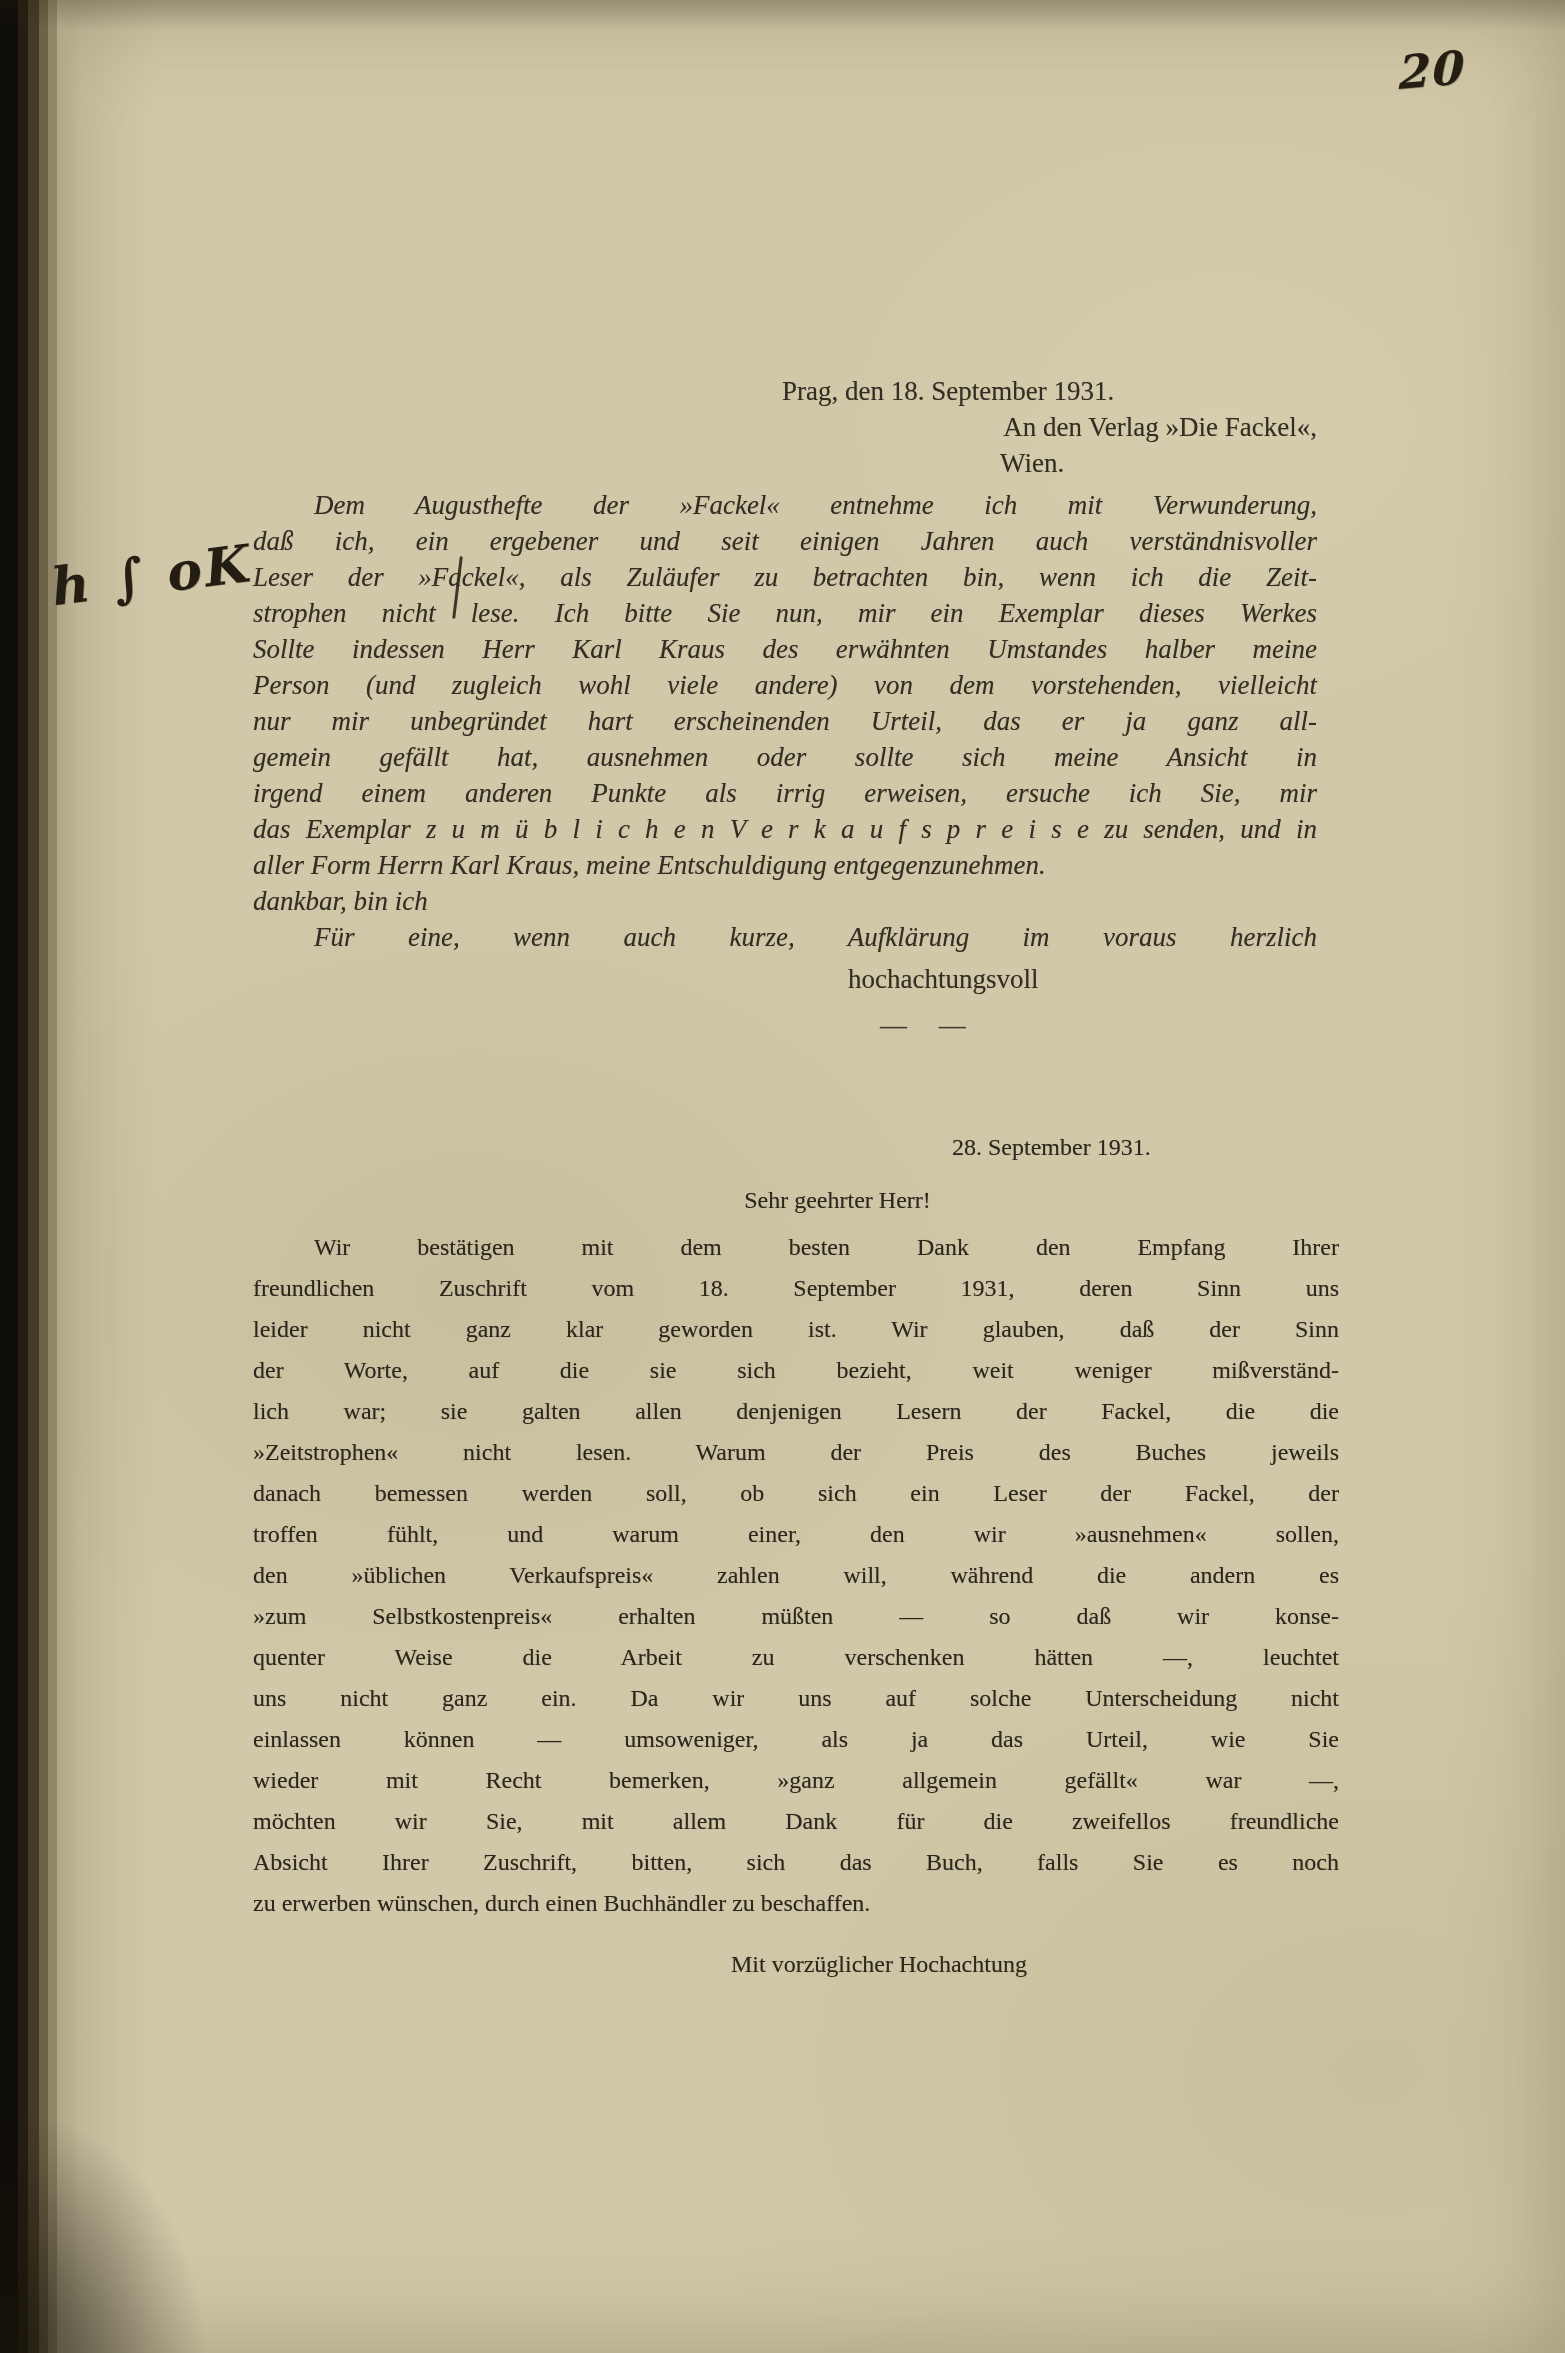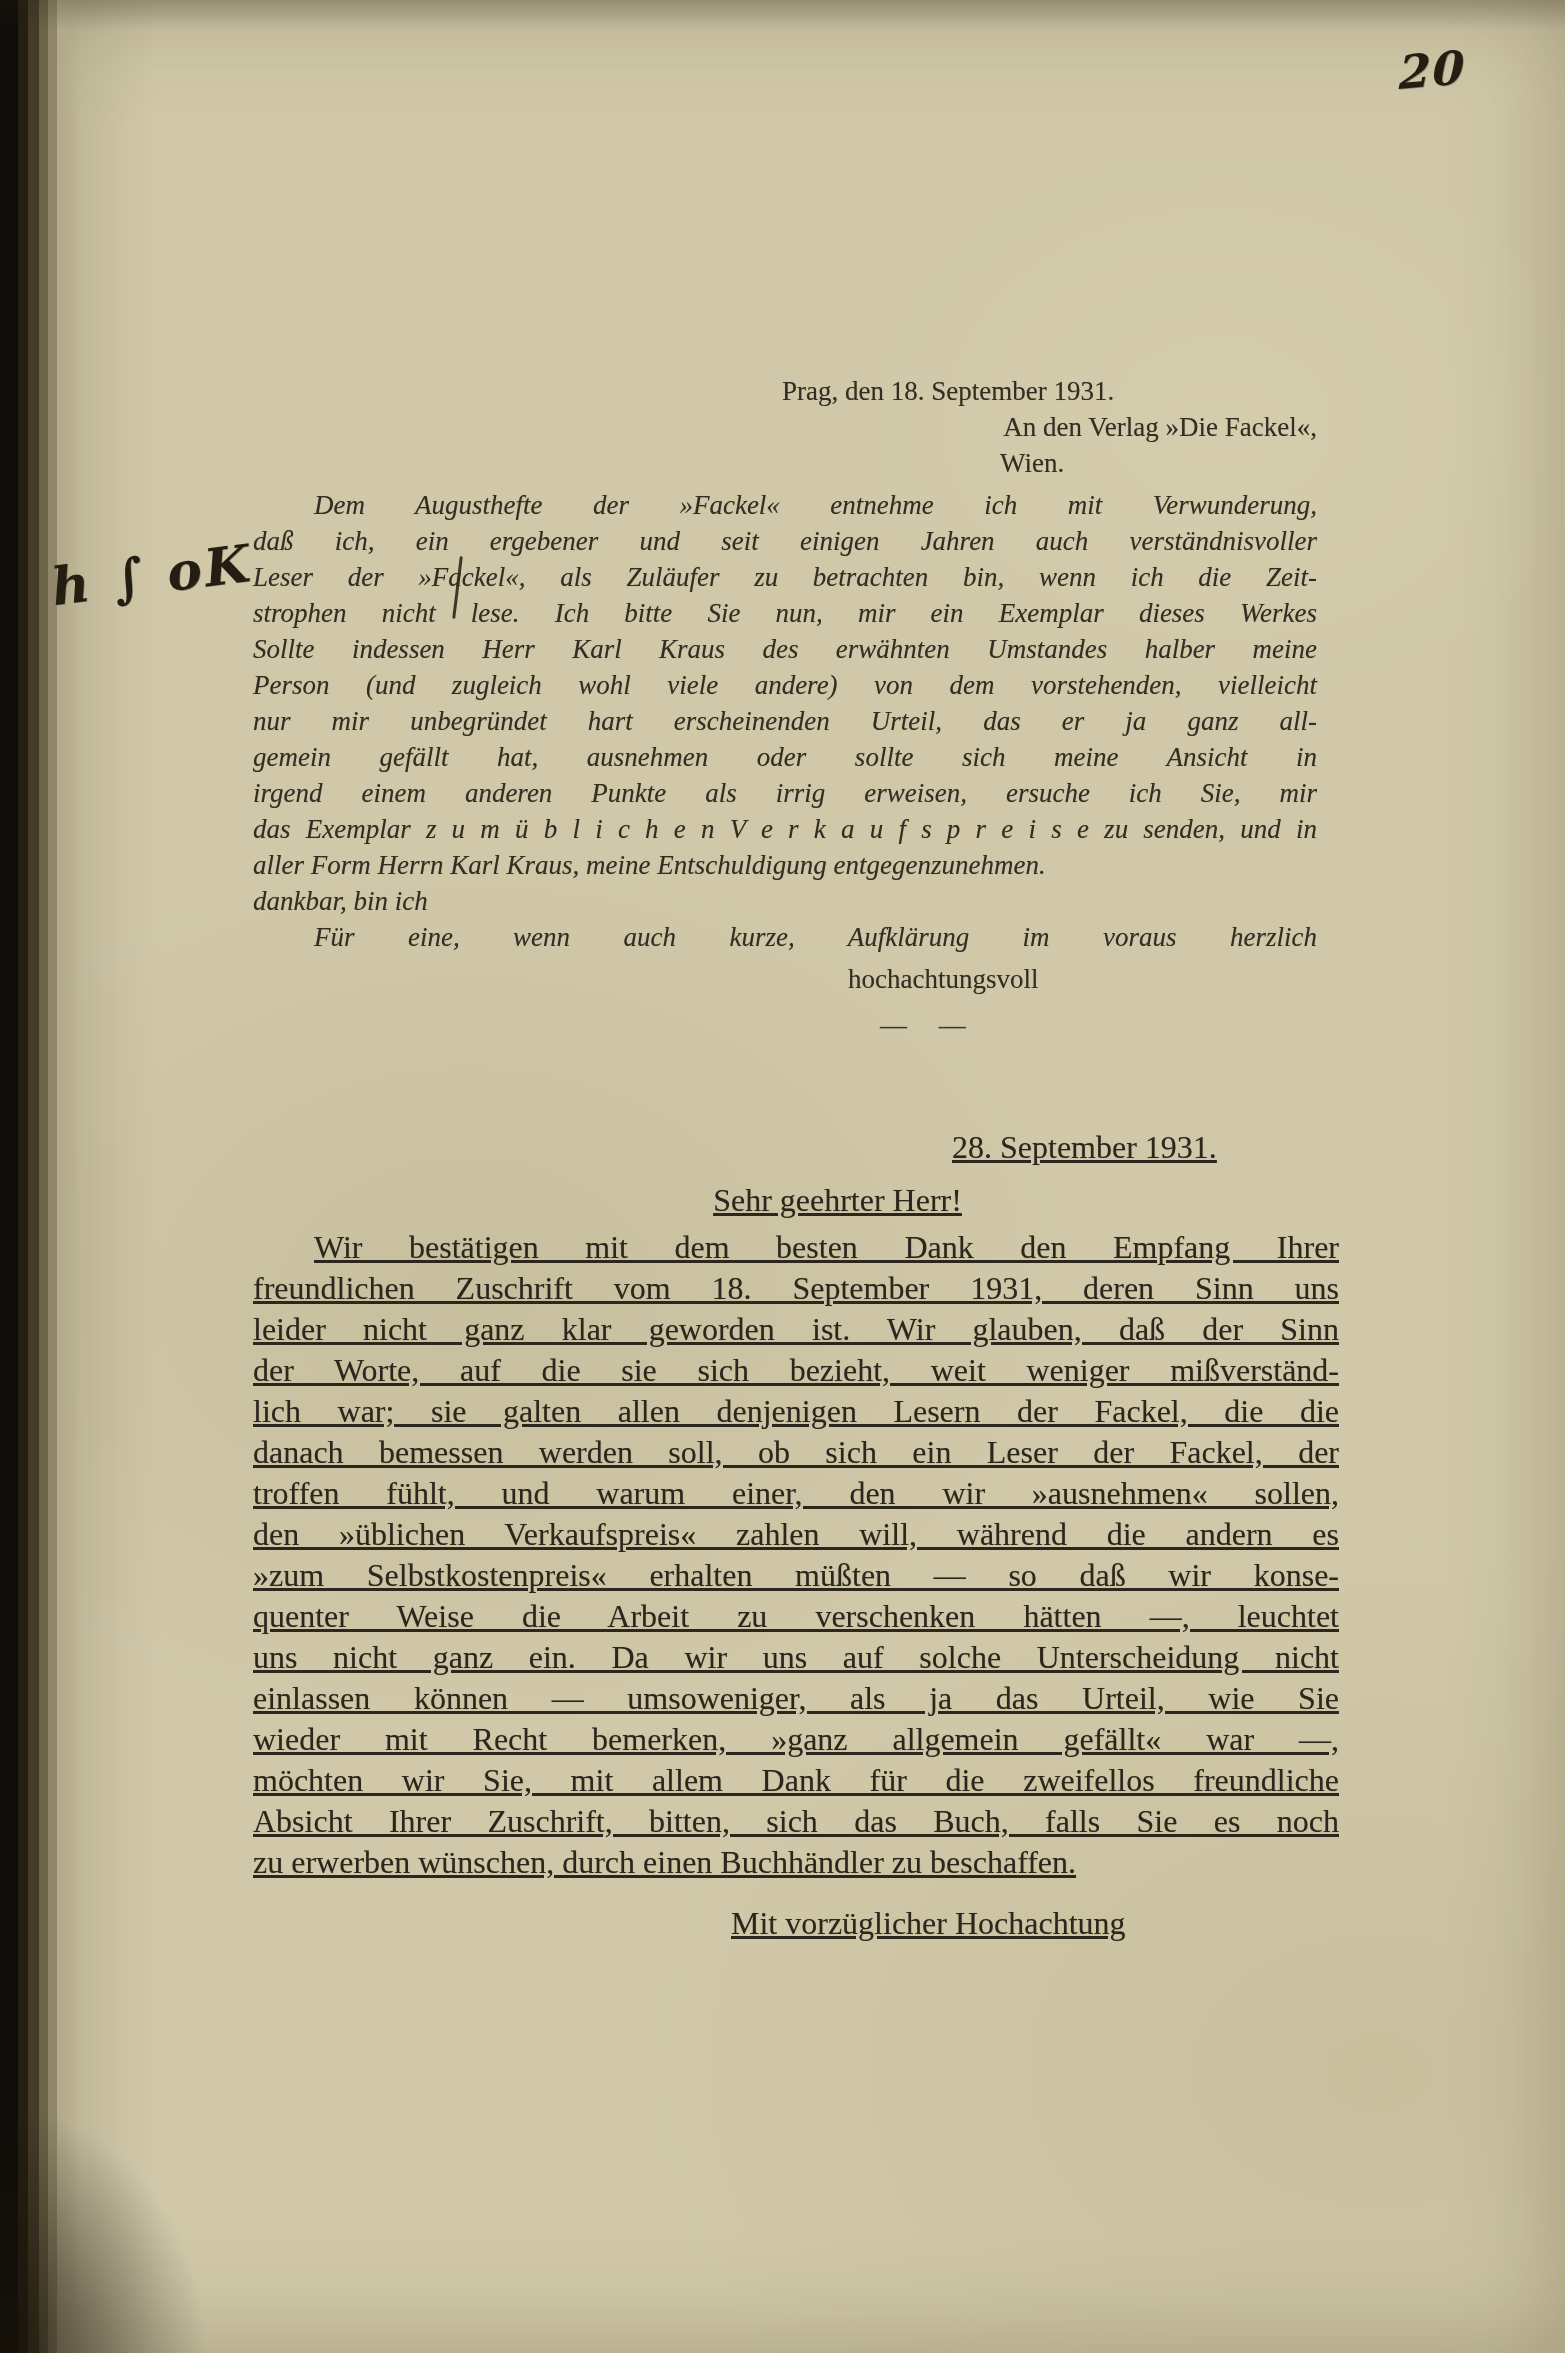--- a/index.html
+++ b/index.html
@@ -86,24 +86,23 @@
   }
   .l1-dateline { margin-left:529px; }
   .l1-recipient { margin-left:83px;text-align:right; }
   .l1-city { margin-left:747px; }
   .l1-body { margin-top:6px;font-style:italic; }
   .l1-closing { margin-left:595px; margin-top:6px; }
   .l1-dashes { margin-left:627px; margin-top:10.4px; word-spacing:25px; color:#3d382c; }
 
   .letter2 {
     left:253px; top:1127px; width:1086px;
-    font-size:32px; line-height:41px;
+    font-size:24px; line-height:41px;
     color:#2c271d;
     text-shadow:0 0 0.7px rgba(44,39,29,0.35);
-    text-decoration:underline;
   }
   .l2-dateline { margin-left:699px; margin-bottom:12px; }
   .l2-salutation { margin-left:83px; margin-bottom:6px;text-align:center; }
   .l2-closing { margin-left:478px; margin-top:20px; }
 </style>
 </head>
 <body>
 
 <div class="scan">
 
@@ -147,20 +146,21 @@
   <div class="letter letter2">
     <div class="l2-dateline">28. September 1931.</div>
     <div class="l2-salutation">Sehr geehrter Herr!</div>
     <div class="l2-body">
         <div class="para">
           <div class="line indent just">Wir bestätigen mit dem besten Dank den Empfang Ihrer</div>
           <div class="line just">freundlichen Zuschrift vom 18. September 1931, deren Sinn uns</div>
           <div class="line just">leider nicht ganz klar geworden ist. Wir glauben, daß der Sinn</div>
           <div class="line just">der Worte, auf die sie sich bezieht, weit weniger mißverständ-</div>
           <div class="line just">lich war; sie galten allen denjenigen Lesern der Fackel, die die</div>
+          <div class="line just">»Zeitstrophen« nicht lesen. Warum der Preis des Buches jeweils</div>
           <div class="line just">danach bemessen werden soll, ob sich ein Leser der Fackel, der</div>
           <div class="line just">troffen fühlt, und warum einer, den wir »ausnehmen« sollen,</div>
           <div class="line just">den »üblichen Verkaufspreis« zahlen will, während die andern es</div>
           <div class="line just">»zum Selbstkostenpreis« erhalten müßten — so daß wir konse-</div>
           <div class="line just">quenter Weise die Arbeit zu verschenken hätten —, leuchtet</div>
           <div class="line just">uns nicht ganz ein. Da wir uns auf solche Unterscheidung nicht</div>
           <div class="line just">einlassen können — umsoweniger, als ja das Urteil, wie Sie</div>
           <div class="line just">wieder mit Recht bemerken, »ganz allgemein gefällt« war —,</div>
           <div class="line just">möchten wir Sie, mit allem Dank für die zweifellos freundliche</div>
           <div class="line just">Absicht Ihrer Zuschrift, bitten, sich das Buch, falls Sie es noch</div>

